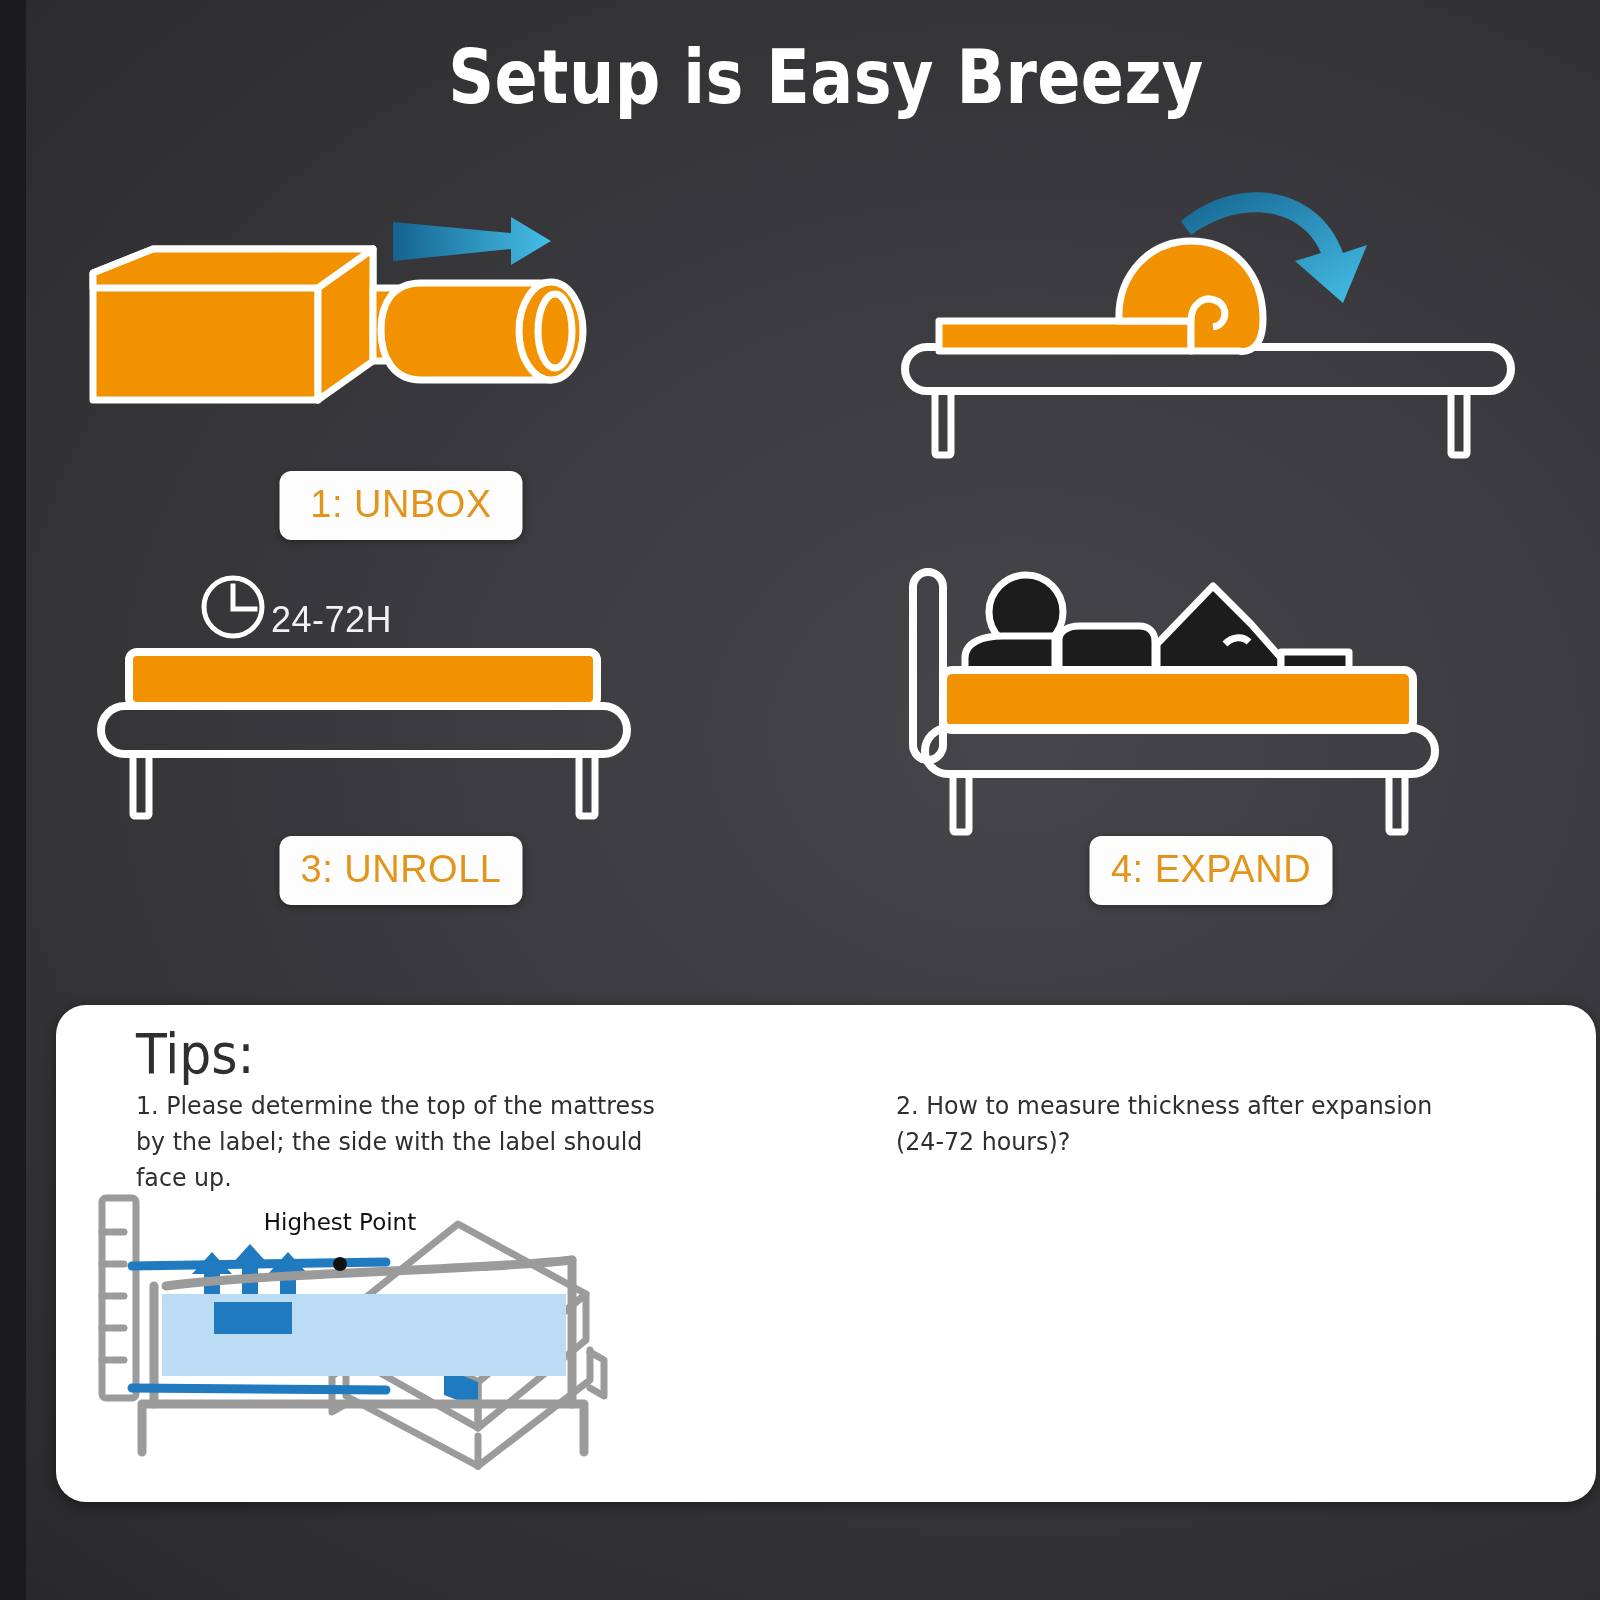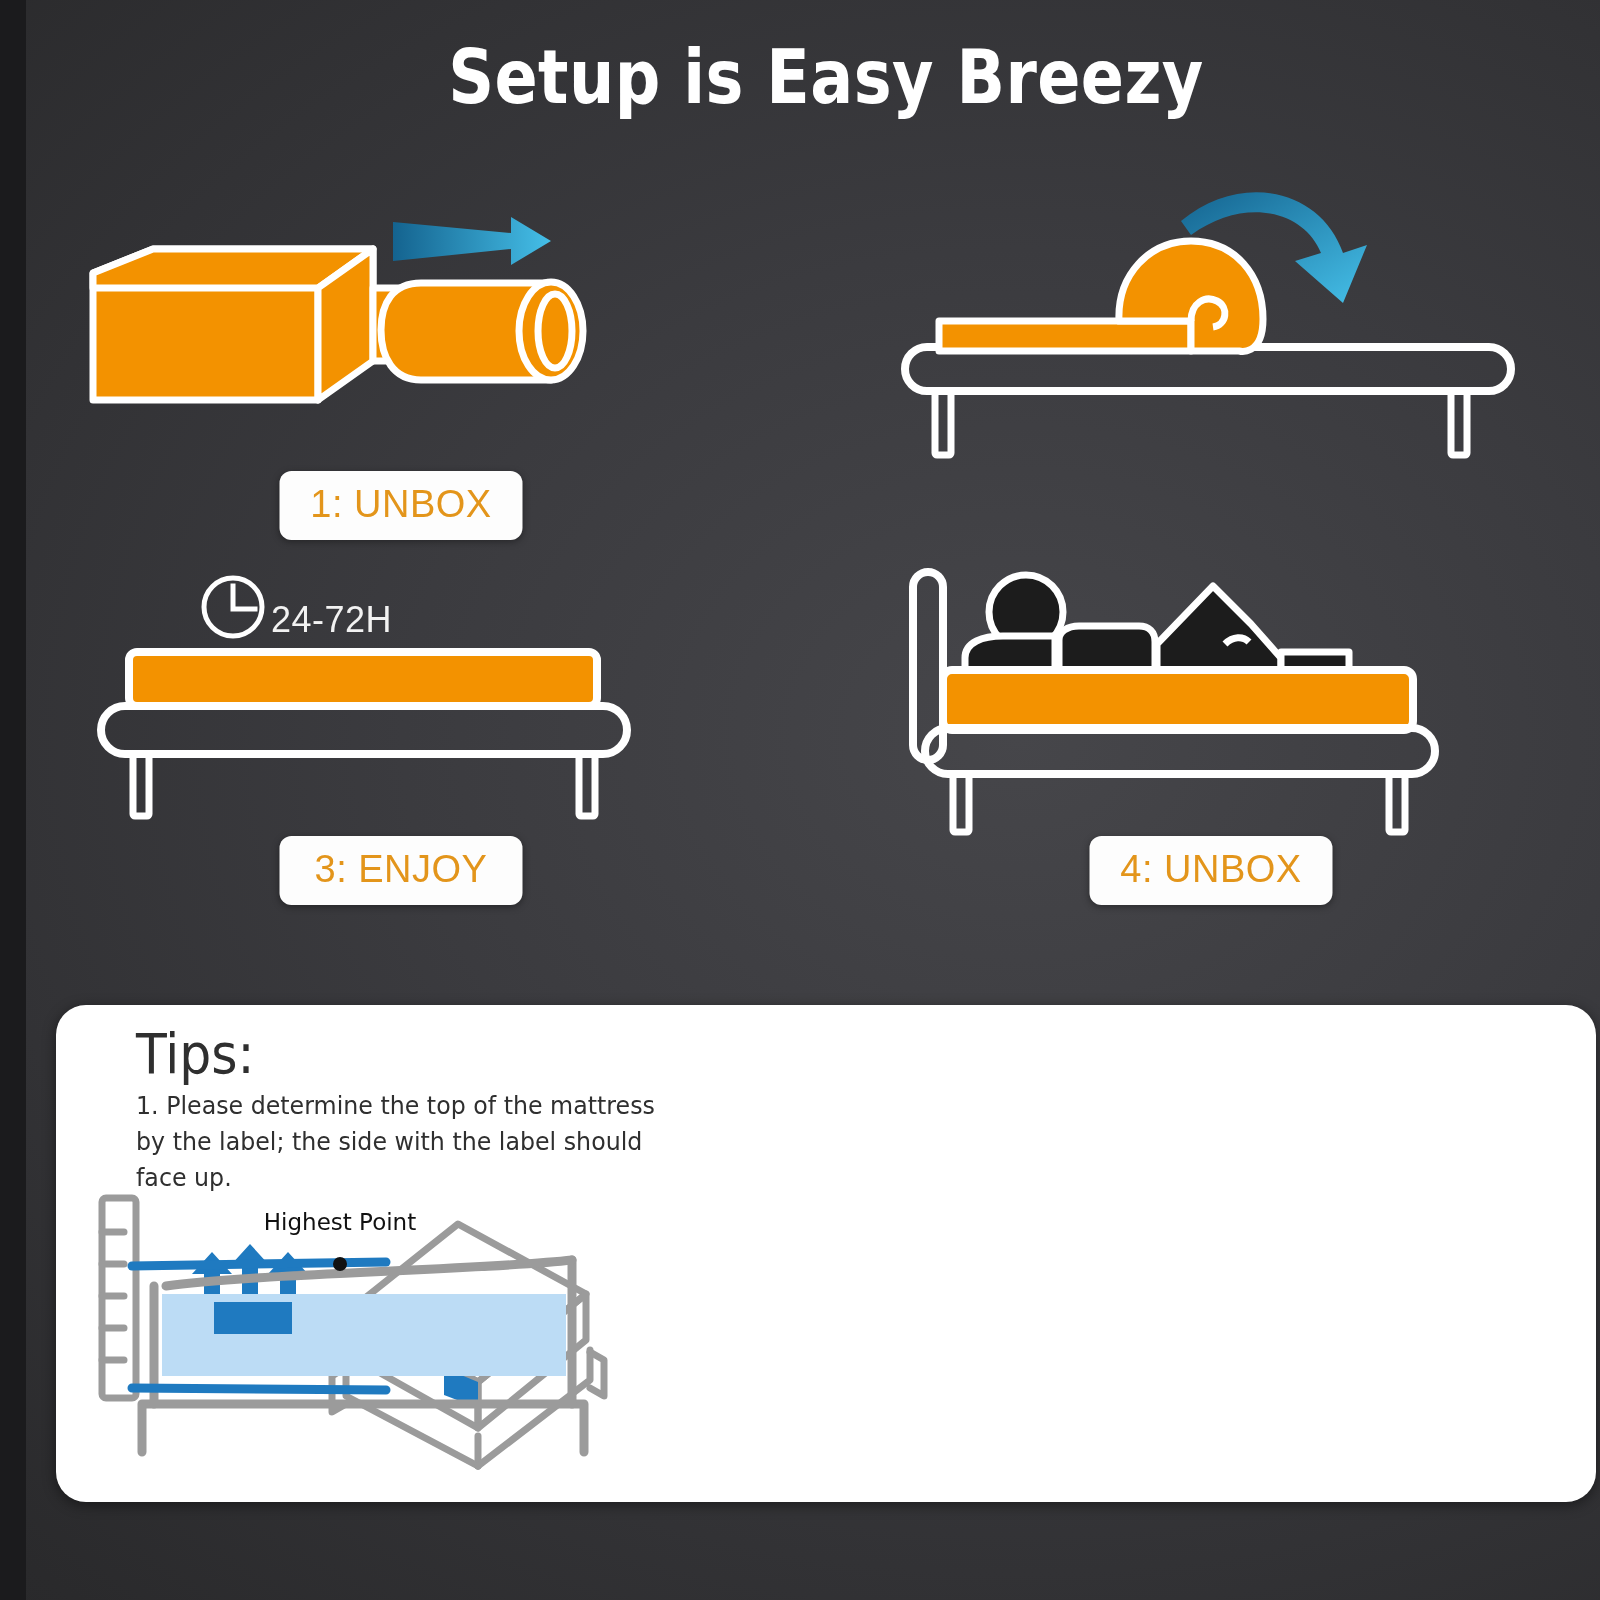--- a/index.html
+++ b/index.html
@@ -213,21 +213,21 @@
     <div class="step-art">
       <svg width="640" height="300" viewBox="0 0 640 300">
         <g>
           <rect x="48" y="112" width="468" height="54" rx="8" fill="#f39200" stroke="#ffffff" stroke-width="8"></rect>
           <rect x="20" y="166" width="526" height="48" rx="24" fill="none" stroke="#ffffff" stroke-width="8"></rect>
           <rect x="52" y="214" width="16" height="62" rx="2" fill="none" stroke="#ffffff" stroke-width="7"></rect>
           <rect x="498" y="214" width="16" height="62" rx="2" fill="none" stroke="#ffffff" stroke-width="7"></rect>
         </g>
       </svg>
     </div>
-    <div class="step-pill">3: ENJOY</div>
+    <div class="step-pill">3: UNROLL</div>
   </div>
 
   <div class="step" id="step4">
     <div class="step-art">
       <svg width="640" height="300" viewBox="0 0 640 300">
         <g>
 
           <circle cx="135" cy="72" r="37" fill="#1c1c1c" stroke="#ffffff" stroke-width="7"></circle>
 
           <path d="M74,118 C74,102 92,96 112,96 L164,96 L164,130 L74,130 Z" fill="#1c1c1c" stroke="#ffffff" stroke-width="7" stroke-linejoin="round"></path>
@@ -243,21 +243,21 @@
           <rect x="22" y="32" width="30" height="188" rx="15" fill="none" stroke="#ffffff" stroke-width="8"></rect>
 
           <rect x="52" y="130" width="470" height="60" rx="9" fill="#f39200" stroke="#ffffff" stroke-width="8"></rect>
 
           <rect x="34" y="188" width="510" height="46" rx="23" fill="none" stroke="#ffffff" stroke-width="8"></rect>
           <rect x="62" y="234" width="16" height="58" rx="2" fill="none" stroke="#ffffff" stroke-width="7"></rect>
           <rect x="498" y="234" width="16" height="58" rx="2" fill="none" stroke="#ffffff" stroke-width="7"></rect>
         </g>
       </svg>
     </div>
-    <div class="step-pill">4: UNBOX</div>
+    <div class="step-pill">4: EXPAND</div>
   </div>
 
   <div id="tips-card">
 
     <div id="tips-heading">Tips:</div>
 
     <div class="tip-col" id="tip-col-1">
       <div class="tip-text">1.  Please determine the top of the mattress
      by the label; the side with the label should
      face up.</div>
@@ -286,20 +286,24 @@
           <path d="M158,178 L146,186 L146,222 L160,214"></path>
           <path d="M404,162 L418,170 L418,206 L404,198"></path>
         </g>
 
         <g>
           <path d="M258,178 L292,192 L292,218 L258,205 Z" fill="#1f7ac0"></path>
         </g>
       </svg>
     </div>
 
+    <div class="tip-col" id="tip-col-2">
+      <div class="tip-text">2. How to measure thickness after expansion
+    (24-72 hours)?</div>
+    </div>
     <div class="tip-art" id="tip2-art">
       <svg width="560" height="270" viewBox="0 0 560 270">
 
         <g>
           <rect x="36" y="8" width="34" height="200" rx="4" fill="none" stroke="#9b9b9b" stroke-width="7"></rect>
           <path d="M36,42 L58,42 M36,74 L58,74 M36,106 L58,106 M36,138 L58,138 M36,170 L58,170" fill="none" stroke="#9b9b9b" stroke-width="7" stroke-linecap="round"></path>
         </g>
 
         <g fill="none" stroke="#9b9b9b" stroke-width="9" stroke-linejoin="round" stroke-linecap="round">
           <path d="M88,96 L88,214 L76,214 L76,262"></path>

